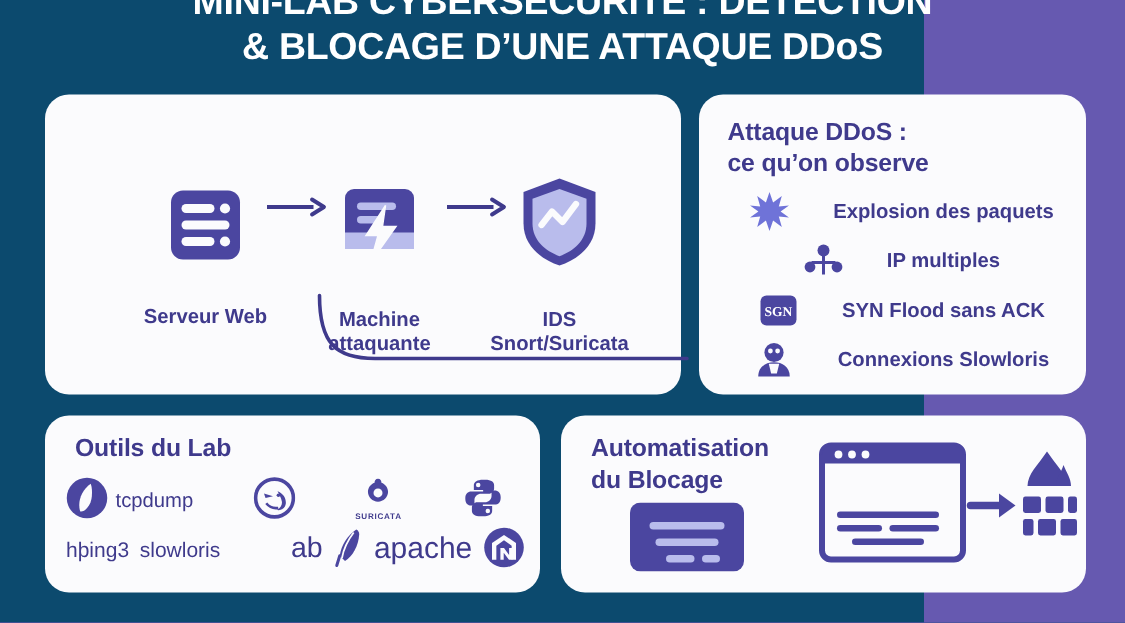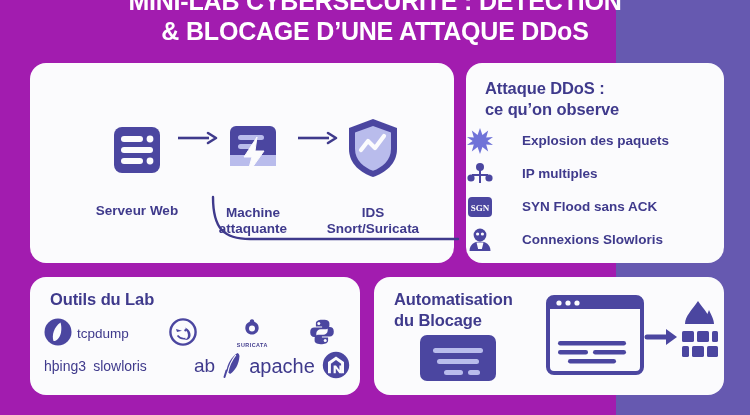--- a/index.html
+++ b/index.html
@@ -5,21 +5,21 @@
   * { box-sizing: border-box; margin: 0; padding: 0; }
   html, body {
     width: 750px; height: 415px;
     overflow: hidden;
     background: #6659b0;
     font-family: "Liberation Sans", sans-serif;
   }
   #root {
     position: relative;
     width: 616px; height: 415px;
-    background: #a21caf;
+    background: #0c4a6e;
   }
 
   
   .title {
     position: absolute;
     left: 0; top: -14px;
     width: 750px;
     text-align: center;
     color: #ffffff;
     font-weight: 700;
@@ -69,26 +69,27 @@
     font-weight: 700;
     font-size: 16.5px;
     line-height: 21px;
     white-space: pre-line;
     letter-spacing: -0.1px;
   }
   #observe-title { left: 19px; top: 15px; }
 
   .obs-row {
     position: absolute;
-    left: 0;
+    left: 13px;
     width: 244px;
     height: 32px;
     display: flex;
     align-items: center;
     gap: 28px;
+    justify-content: center;
   }
   .obs-row .ic { width: 28px; height: 28px; flex: 0 0 28px;
                  display: flex; align-items: center; justify-content: center; }
   .obs-row .lb {
     color: #3f3a8c;
     font-weight: 700;
     font-size: 13.5px;
     line-height: 16px;
     white-space: nowrap;
   }

